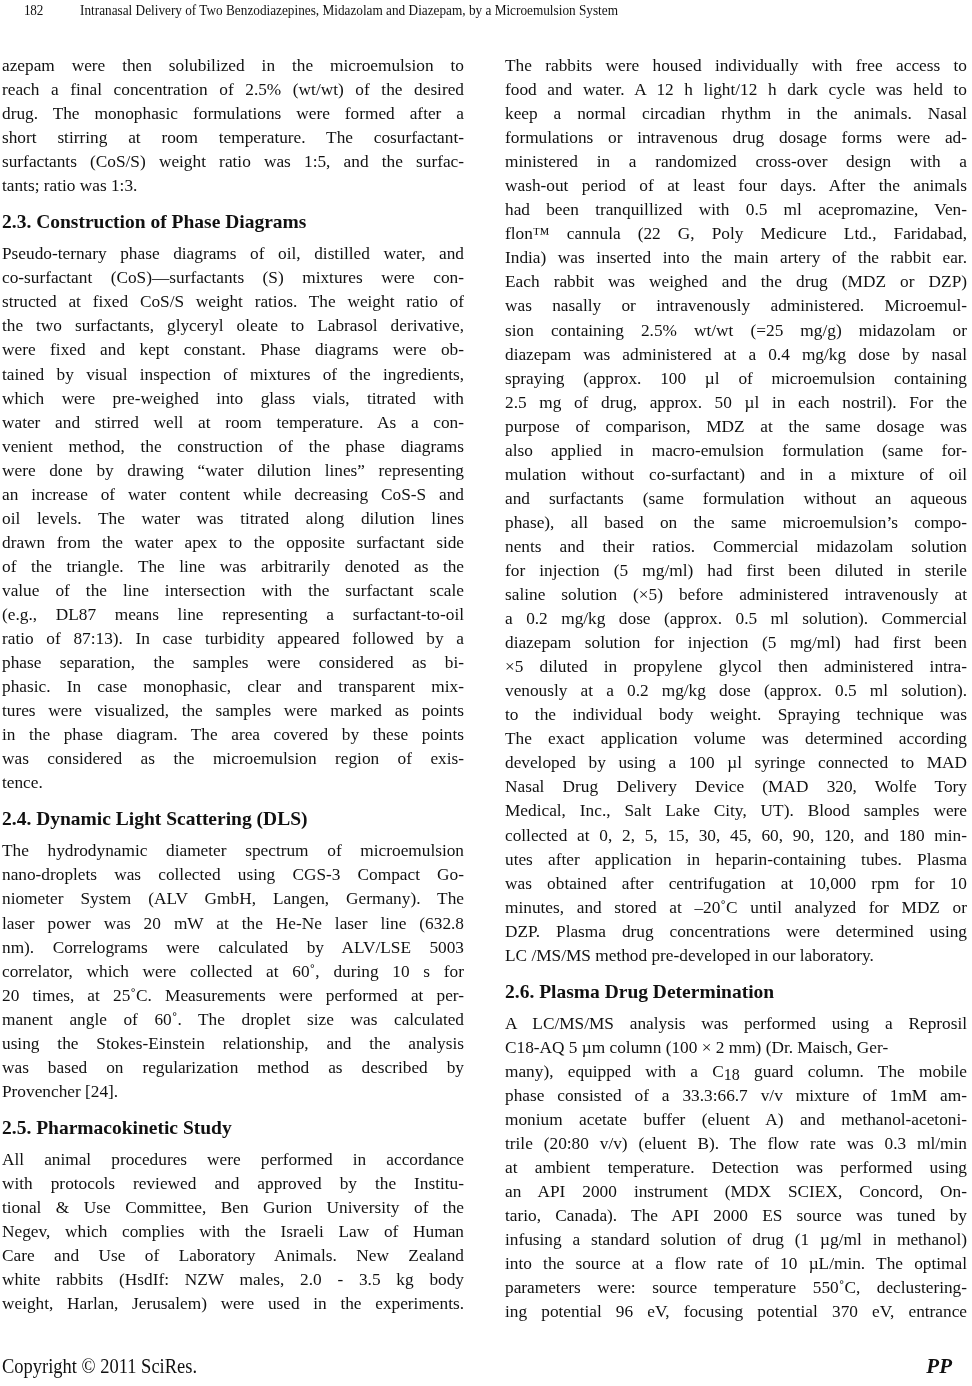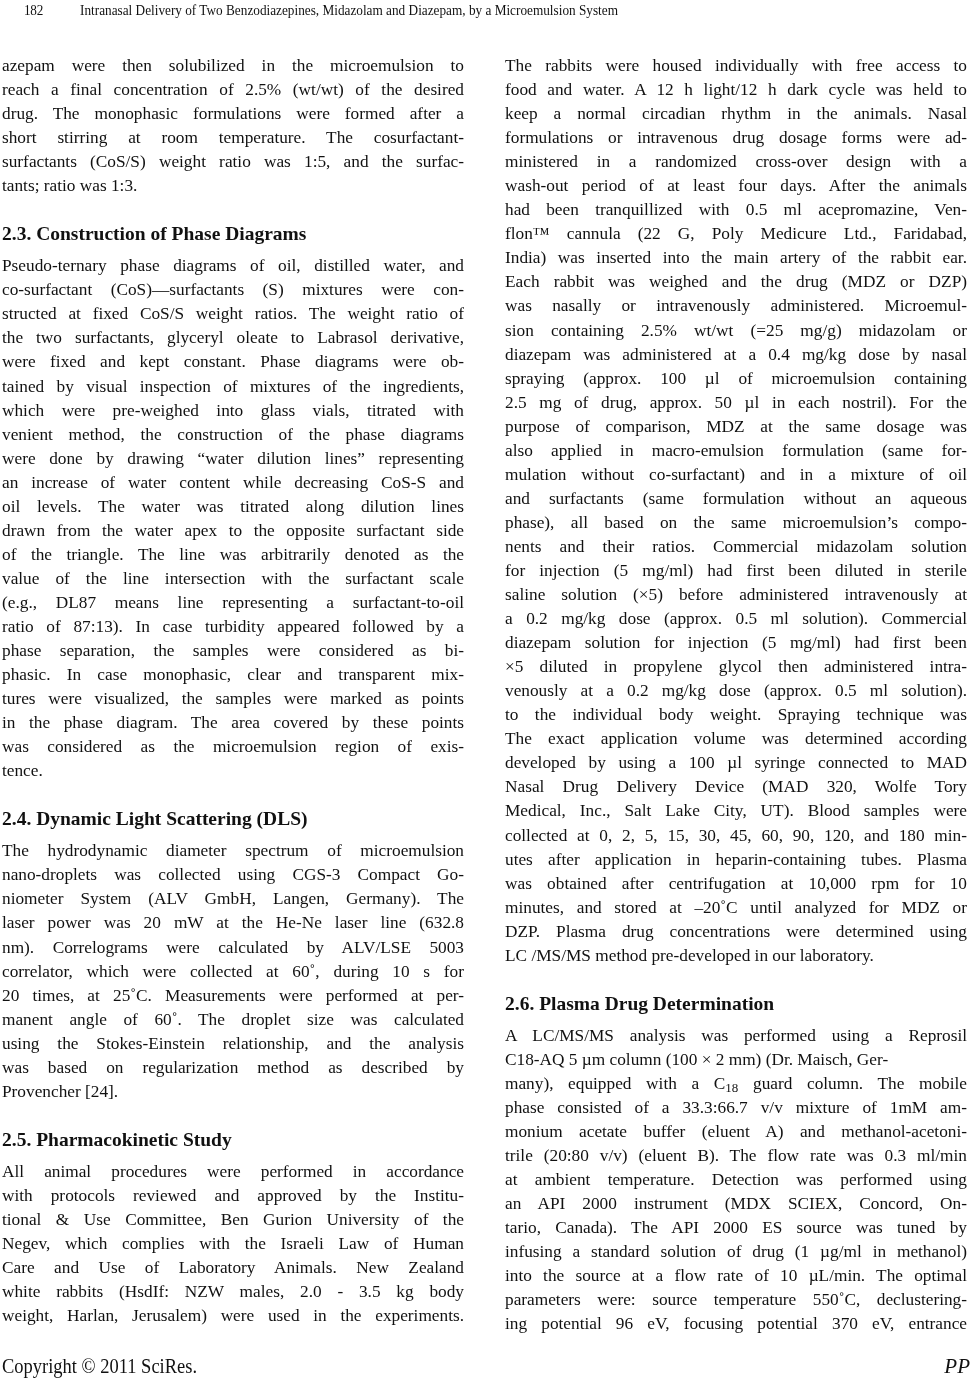--- a/index.html
+++ b/index.html
@@ -19,29 +19,29 @@
       font-size: 17.3px; line-height: 24.05px;
       text-align: justify; text-align-last: auto;
     }
     .col.left { left: 2px; }
     .col.right { left: 505px; width: 462px; }
     .para { margin: 0; font-family: Liberation Serif, serif; }
     .para .ln { display: block; text-align: justify; text-align-last: justify; white-space: nowrap; height: 24.05px; }
     .para .ln.last { text-align-last: left; }
     .heading {
       font-weight: bold; font-size: 19.5px; line-height: 24px;
-      margin: 24px 0 8px 0; white-space: nowrap;
+      margin: 12px 0 8px 0; white-space: nowrap;
     }
-    sub { font-size: 13px; vertical-align: -3px; line-height: 0; }
+    sub { font-size: 16px; vertical-align: -3px; line-height: 0; }
     .footer {
       position: absolute; left: 0; top: 1350px; width: 972px; height: 30px;
       font-size: 21px;
     }
     .footer .copyright { position: absolute; left: 2px; top: 4px; transform: scaleX(0.88); transform-origin: left; white-space: nowrap; }
-    .footer .journal { position: absolute; right: 2px; top: 4px; font-weight: normal; font-style: italic; }
+    .footer .journal { position: absolute; right: 20px; top: 4px; font-weight: bold; font-style: italic; }
   </style>
 </head>
 <body>
 
 <div class="header">
   <span class="page-num">182</span>
   <span class="running-title">Intranasal Delivery of Two Benzodiazepines, Midazolam and Diazepam, by a Microemulsion System</span>
 </div>
 
 <div class="col left">
@@ -55,20 +55,21 @@
     </div>
   <div class="heading">2.3. Construction of Phase Diagrams</div>
   <div class="para">
       <span class="ln">Pseudo-ternary phase diagrams of oil, distilled water, and</span>
       <span class="ln">co-surfactant (CoS)—surfactants (S) mixtures were con-</span>
       <span class="ln">structed at fixed CoS/S weight ratios. The weight ratio of</span>
       <span class="ln">the two surfactants, glyceryl oleate to Labrasol derivative,</span>
       <span class="ln">were fixed and kept constant. Phase diagrams were ob-</span>
       <span class="ln">tained by visual inspection of mixtures of the ingredients,</span>
       <span class="ln">which were pre-weighed into glass vials, titrated with</span>
+      <span class="ln">water and stirred well at room temperature. As a con-</span>
       <span class="ln">venient method, the construction of the phase diagrams</span>
       <span class="ln">were done by drawing “water dilution lines” representing</span>
       <span class="ln">an increase of water content while decreasing CoS-S and</span>
       <span class="ln">oil levels. The water was titrated along dilution lines</span>
       <span class="ln">drawn from the water apex to the opposite surfactant side</span>
       <span class="ln">of the triangle. The line was arbitrarily denoted as the</span>
       <span class="ln">value of the line intersection with the surfactant scale</span>
       <span class="ln">(e.g., DL87 means line representing a surfactant-to-oil</span>
       <span class="ln">ratio of 87:13). In case turbidity appeared followed by a</span>
       <span class="ln">phase separation, the samples were considered as bi-</span>

